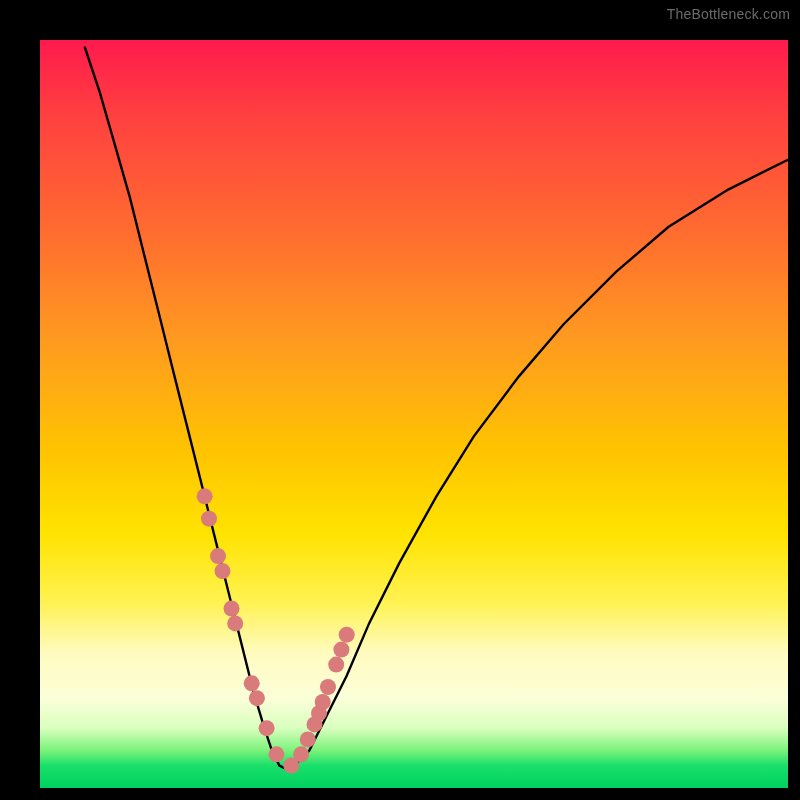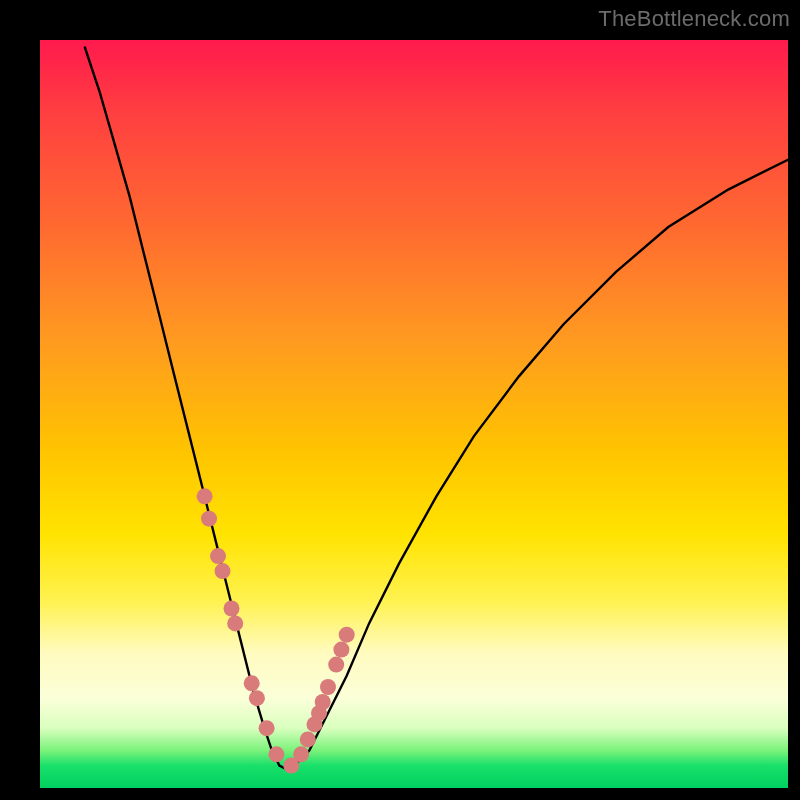--- a/index.html
+++ b/index.html
@@ -38,21 +38,21 @@
       #7af27a 95%,
       #19e06a 97%,
       #00d060 100%
     );
   }
   .watermark {
     position: absolute;
     top: 6px;
     right: 10px;
     color: #6b6b6b;
-    font-size: 22px;
+    font-size: 14px;
     font-weight: 500;
     letter-spacing: 0.2px;
     user-select: none;
   }
   svg.curve {
     position: absolute;
     inset: 0;
     width: 100%;
     height: 100%;
     overflow: visible;

